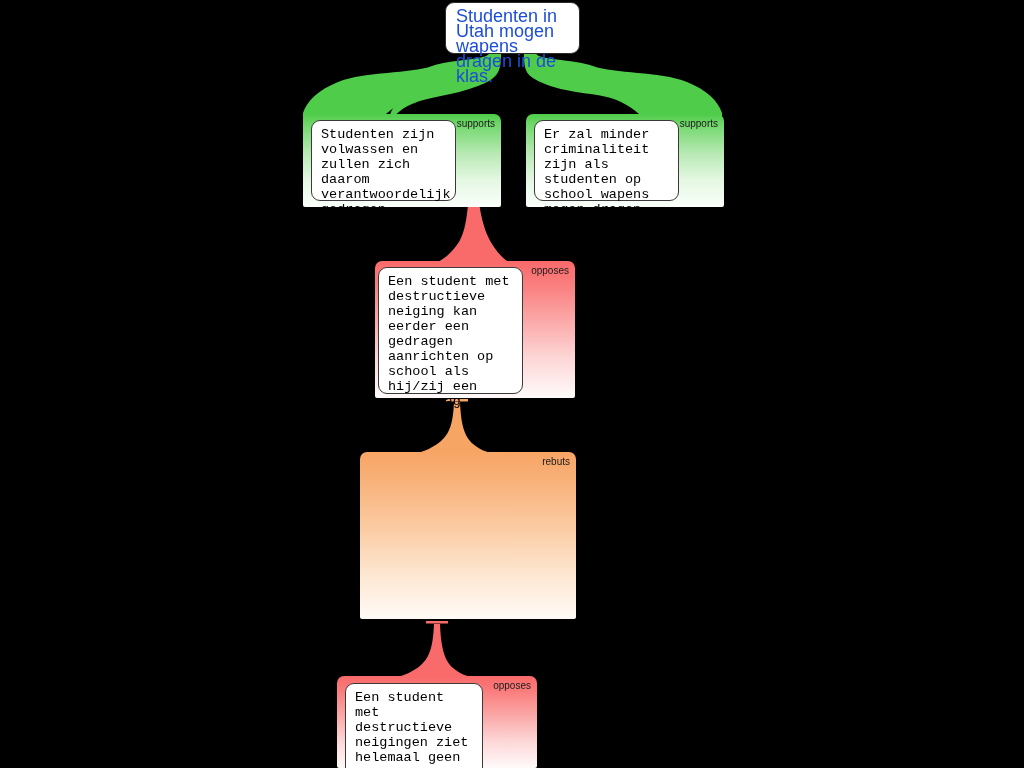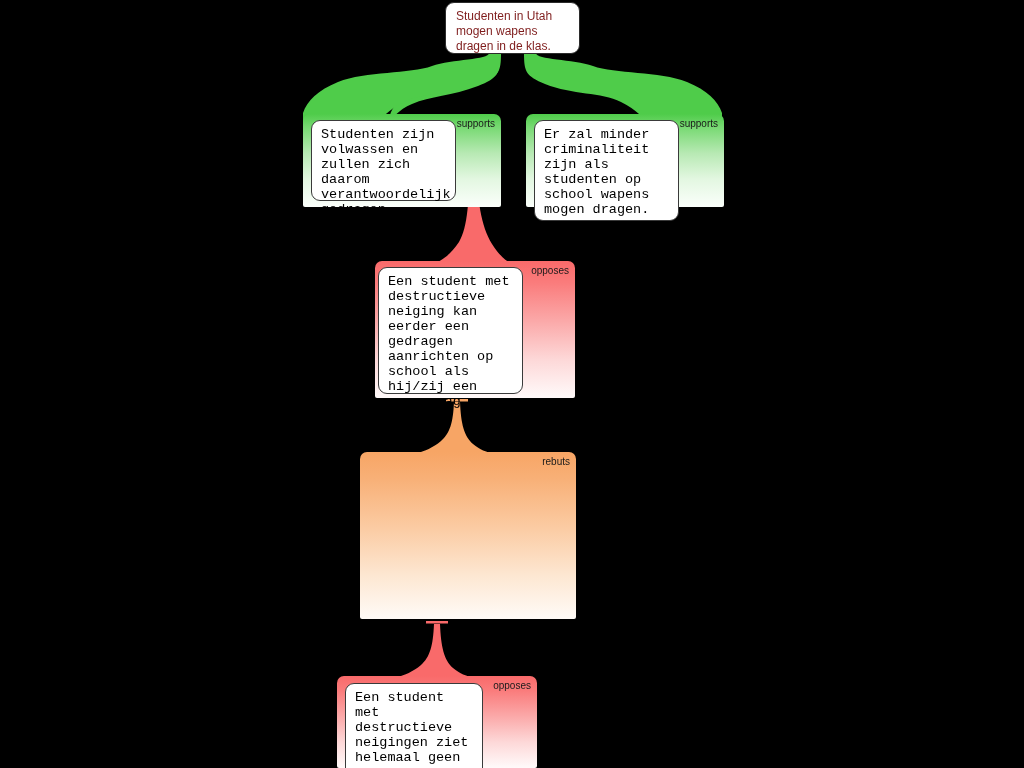--- a/index.html
+++ b/index.html
@@ -76,23 +76,23 @@
   .rootbox {
     position: absolute;
     z-index: 3;
     background: #FFFFFF;
     border: 1px solid #2b2b2b;
     border-radius: 9px;
     box-sizing: border-box;
     padding: 6px 9px 6px 10px;
   }
   .rootbox .txt {
-    font-size: 12px;
+    font-size: 18px;
     line-height: 15px;
-    color: #7f1d1d;
+    color: #1d4ed8;
     white-space: pre-line;
   }
 </style>
 </head>
 <body>
 
 <div id="canvas">
 
   <svg id="connectors" viewBox="0 0 1024 768">
 
@@ -181,21 +181,21 @@
 
   <div class="node green" style="left:303px; top:114px; width:198px; height:93px;">
     <span class="badge">supports</span>
     <div class="claimbox" style="left:8px; top:6px; width:145px; height:81px;">
       <div class="txt">Studenten zijn volwassen en zullen zich daarom verantwoordelijk gedragen.</div>
     </div>
   </div>
 
   <div class="node green" style="left:526px; top:114px; width:198px; height:93px;">
     <span class="badge">supports</span>
-    <div class="claimbox" style="left:8px; top:6px; width:145px; height:101px;">
+    <div class="claimbox" style="left:8px; top:6px; width:145px; height:81px;">
       <div class="txt">Er zal minder criminaliteit zijn als studenten op school wapens mogen dragen.</div>
     </div>
   </div>
 
   <div class="node red" style="left:375px; top:261px; width:200px; height:137px;">
     <span class="badge">opposes</span>
     <div class="claimbox" style="left:3px; top:6px; width:145px; height:127px;">
       <div class="txt">Een student met destructieve neiging kan eerder een gedragen aanrichten op school als hij/zij een wapen mag dragen.</div>
     </div>
   </div>

